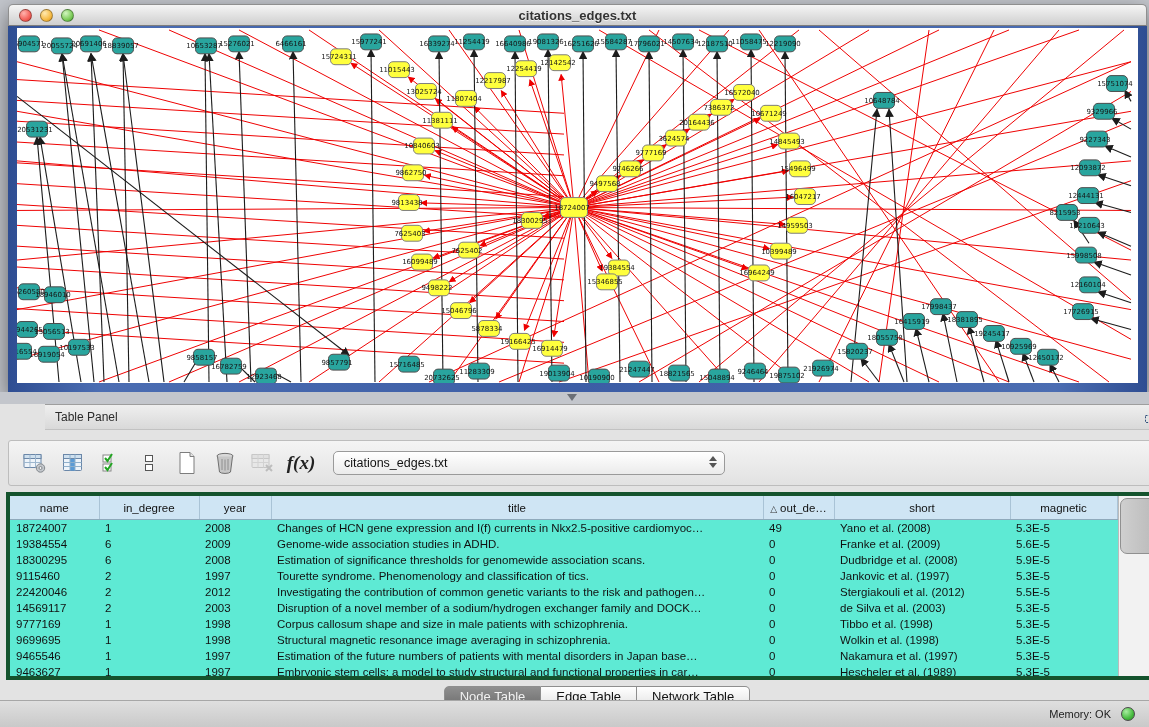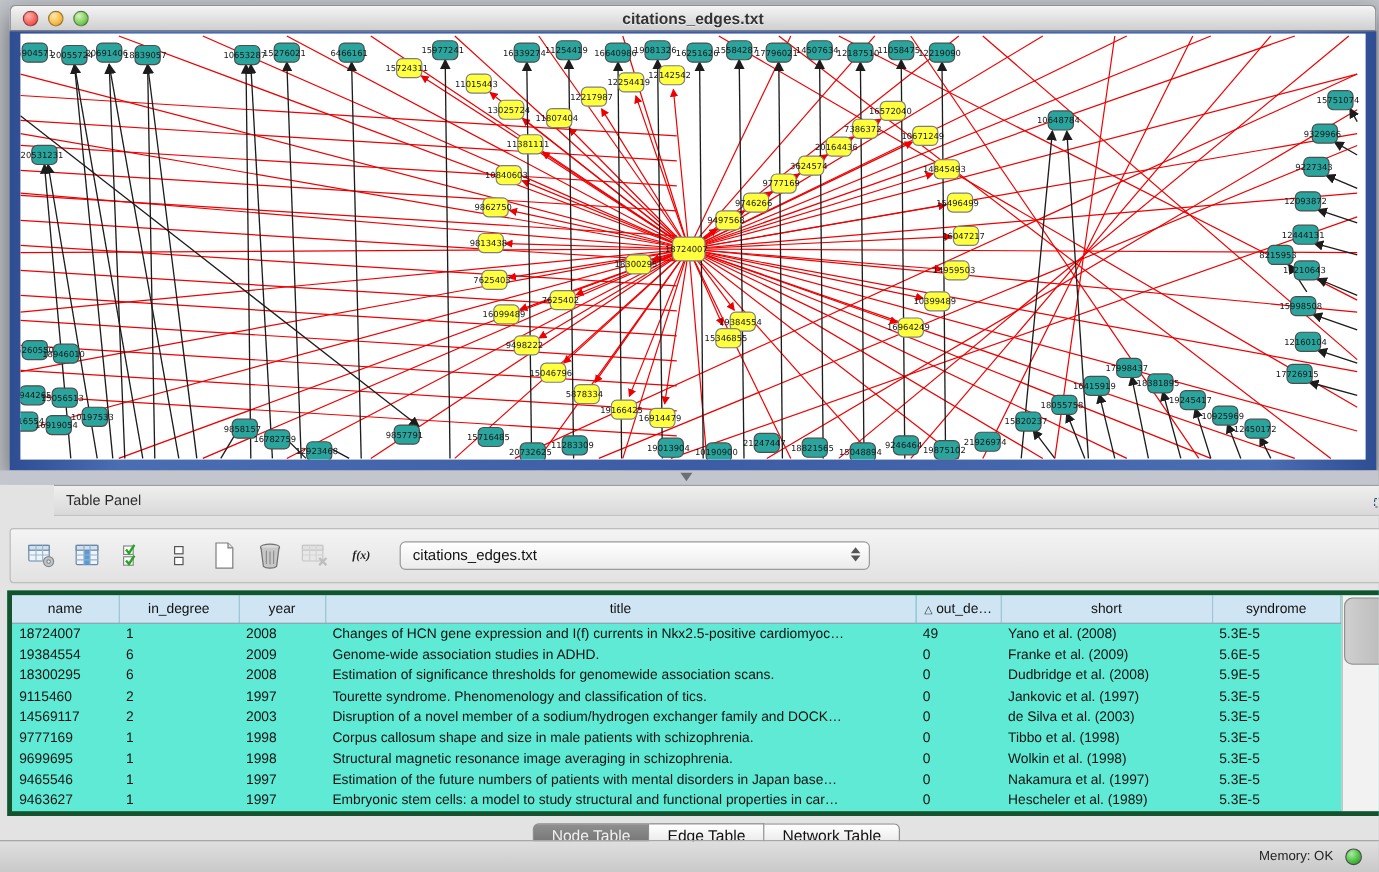--- a/index.html
+++ b/index.html
@@ -41,21 +41,21 @@
   .ph-icons{position:absolute;right:10px;top:4px;display:flex;gap:12px;align-items:center;}
   .close-x{font-size:14px;font-weight:bold;color:#1d1d1d;line-height:16px;cursor:default;}
   
   .toolbar{position:absolute;left:8px;top:36px;right:8px;height:46px;
     background:linear-gradient(#f4f4f4,#e2e2e2);border:1px solid #bdbdbd;border-radius:3px;
     display:flex;align-items:center;gap:6px;padding:0 10px;box-sizing:border-box;}
   .tbtn{width:32px;height:32px;border:none;background:transparent;display:flex;
     align-items:center;justify-content:center;padding:0;}
   .tbtn.disabled{opacity:.45;}
   .fx{font-family:"Liberation Serif","DejaVu Serif",serif;font-style:italic;
-    font-size:10px;font-weight:bold;color:#222;}
+    font-size:19px;font-weight:bold;color:#222;}
   .combo{margin-left:10px;width:392px;height:24px;border:1px solid #9a9a9a;border-radius:5px;
     background:linear-gradient(#ffffff,#ebebeb);position:relative;display:flex;align-items:center;
     padding-left:10px;font-size:12.5px;color:#111;box-sizing:border-box;
     box-shadow:inset 0 1px 0 #fff;}
   .combo .arrows{position:absolute;right:7px;top:4px;display:flex;flex-direction:column;gap:2px;}
   .combo .arrows i{width:0;height:0;border-left:4px solid transparent;border-right:4px solid transparent;}
   .combo .arrows .up{border-bottom:5px solid #555;}
   .combo .arrows .dn{border-top:5px solid #555;}
   
   .dtable{position:absolute;left:6px;top:88px;right:8px;height:188px;background:#5eead4;
@@ -552,21 +552,21 @@
           <col style="width: 107px;">
         </colgroup>
       <thead>
           <tr id="hrow">
             <th>name</th>
             <th>in_degree</th>
             <th>year</th>
             <th>title</th>
             <th><span class="sortglyph">△</span>out_de…</th>
             <th>short</th>
-            <th>syndrome</th>
+            <th>magnetic</th>
           </tr>
         </thead>
       <tbody id="tbody">
           <tr>
             <td>18724007</td>
             <td>1</td>
             <td>2008</td>
             <td>Changes of HCN gene expression and I(f) currents in Nkx2.5-positive cardiomyoc…</td>
             <td>49</td>
             <td>Yano et al. (2008)</td>
@@ -593,20 +593,29 @@
           <tr>
             <td>9115460</td>
             <td>2</td>
             <td>1997</td>
             <td>Tourette syndrome. Phenomenology and classification of tics.</td>
             <td>0</td>
             <td>Jankovic et al. (1997)</td>
             <td>5.3E-5</td>
           </tr>
           <tr>
+            <td>22420046</td>
+            <td>2</td>
+            <td>2012</td>
+            <td>Investigating the contribution of common genetic variants to the risk and pathogen…</td>
+            <td>0</td>
+            <td>Stergiakouli et al. (2012)</td>
+            <td>5.5E-5</td>
+          </tr>
+          <tr>
             <td>14569117</td>
             <td>2</td>
             <td>2003</td>
             <td>Disruption of a novel member of a sodium/hydrogen exchanger family and DOCK…</td>
             <td>0</td>
             <td>de Silva et al. (2003)</td>
             <td>5.3E-5</td>
           </tr>
           <tr>
             <td>9777169</td>

